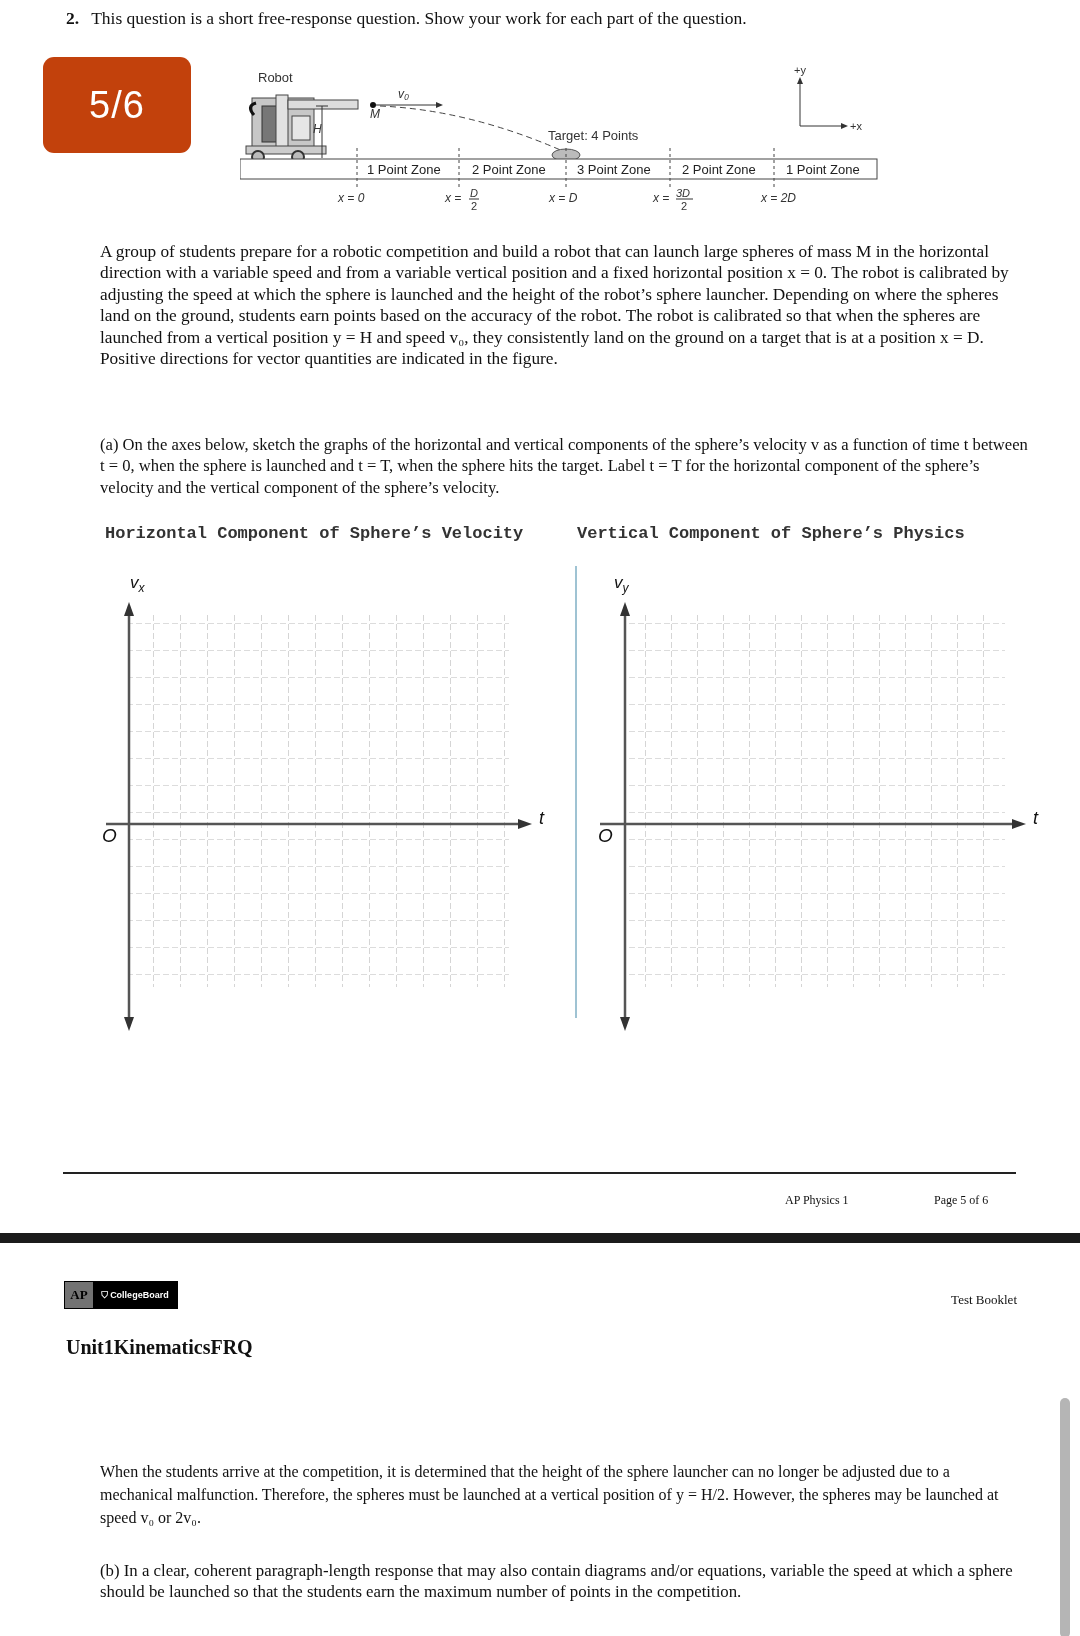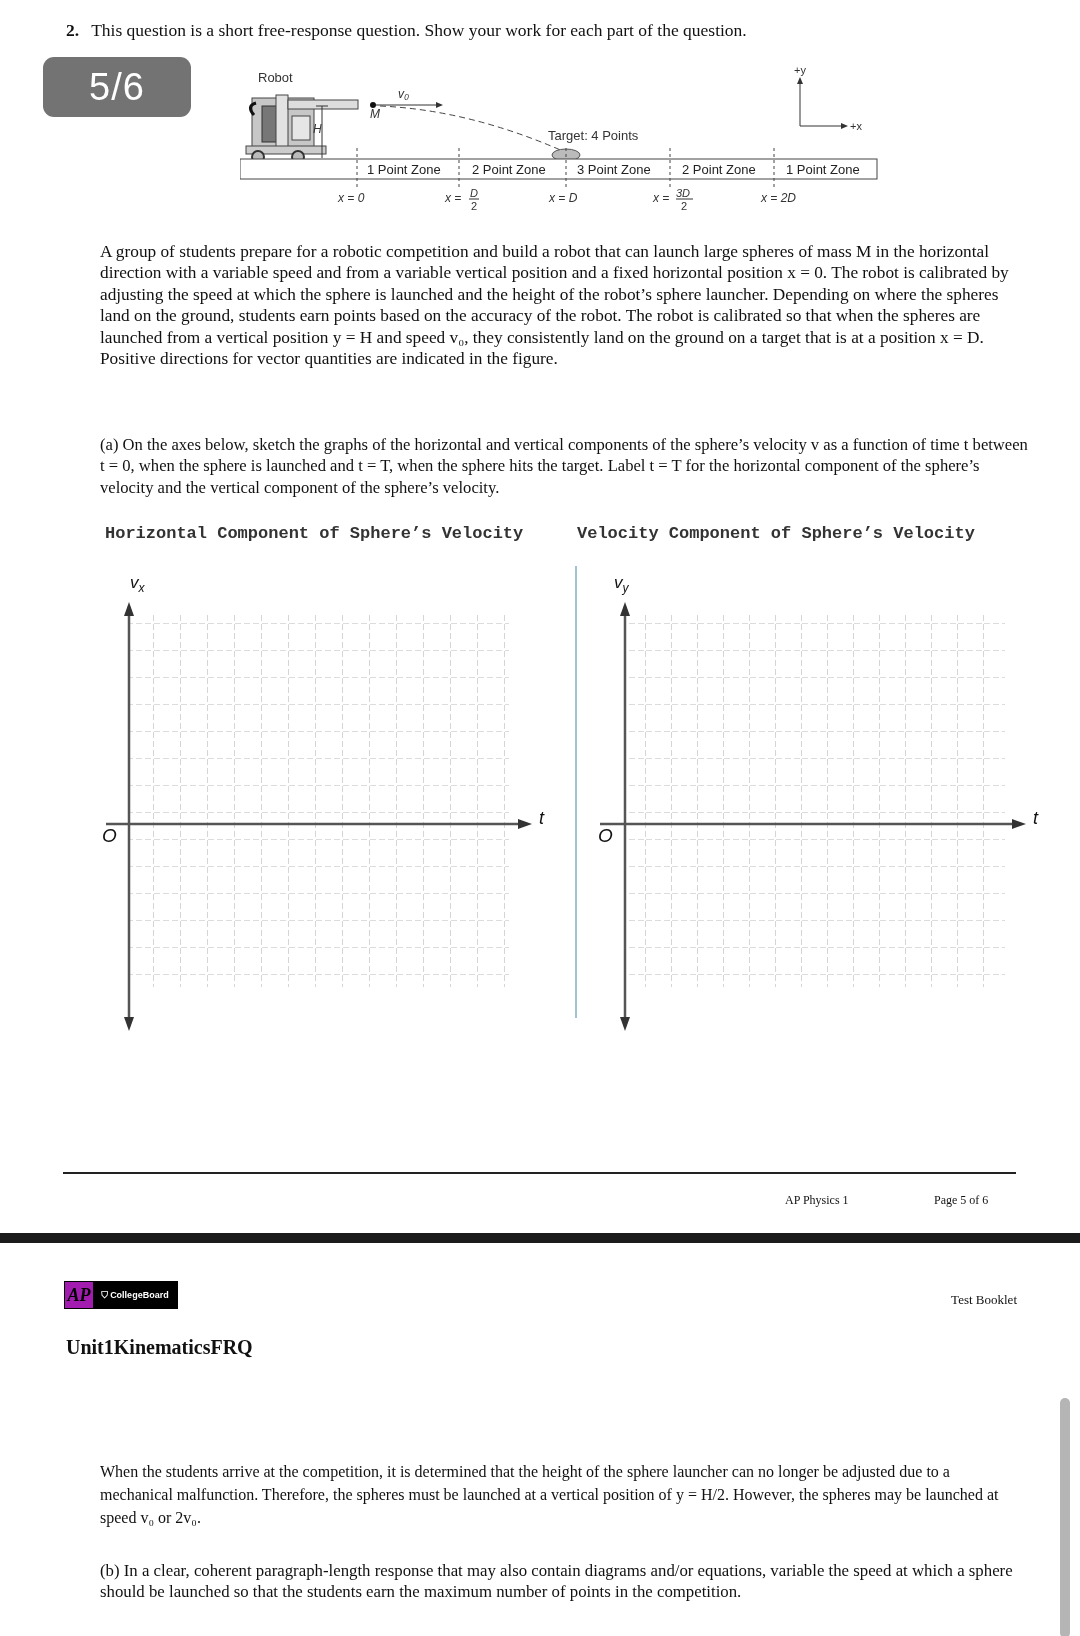--- a/index.html
+++ b/index.html
@@ -1,28 +1,28 @@
 <!DOCTYPE html>
 <html><head>
 <meta charset="utf-8">
 <style>
   html,body{margin:0;padding:0;background:#fff;}
   body{width:1080px;height:1636px;position:relative;overflow:hidden;font-family:"Liberation Serif","DejaVu Serif",serif;color:#111;}
   .abs{position:absolute;}
   .sans{font-family:"Liberation Sans","DejaVu Sans",sans-serif;}
-  .qhead{left:66px;top:8px;font-size:17.5px;white-space:nowrap;margin-top:12px;}
+  .qhead{left:66px;top:8px;font-size:17.5px;white-space:nowrap;}
   .qhead b{margin-right:12px;}
-  .badge{left:43px;top:57px;width:148px;height:60px;background:#737373;border-radius:11px;color:#fff;font-family:"Liberation Sans","DejaVu Sans",sans-serif;font-size:38px;display:flex;align-items:center;justify-content:center;letter-spacing:1px;}
+  .badge{left:43px;top:57px;width:148px;height:96px;background:#c2410c;border-radius:11px;color:#fff;font-family:"Liberation Sans","DejaVu Sans",sans-serif;font-size:38px;display:flex;align-items:center;justify-content:center;letter-spacing:1px;}
   .para{left:100px;width:930px;font-size:17.3px;line-height:21.4px;}
   .gtitle{font-family:Liberation Mono, monospace;font-weight:bold;font-size:17px;color:#333;white-space:nowrap;}
   .footer-rule{left:63px;width:953px;top:1172px;height:2px;background:#222;}
   .pageinfo{top:1193px;font-size:12px;white-space:nowrap;}
   .blackband{left:0;top:1233px;width:1080px;height:10px;background:#1b1b1b;}
   .aplogo{left:64px;top:1281px;height:26px;display:flex;border:1.5px solid #000;}
-  .aplogo .ap{background:#a21caf;color:#000;font-weight:bold;font-size:18px;width:28px;display:flex;align-items:center;justify-content:center;font-family:"Liberation Serif",serif;font-style:italic;}
+  .aplogo .ap{background:#737373;color:#000;font-weight:bold;font-size:13px;width:28px;display:flex;align-items:center;justify-content:center;font-family:"Liberation Serif",serif;}
   .aplogo .cb{background:#000;color:#fff;font-size:9px;width:84px;display:flex;align-items:center;justify-content:center;font-family:"Liberation Sans",sans-serif;font-weight:bold;}
   .booklet{right:63px;top:1292px;font-size:13px;}
   .unit{left:66px;top:1336px;font-size:20px;font-weight:bold;text-align:right;}
   .scrollbar{left:1060px;top:1398px;width:10px;height:240px;background:#b5b5b5;border-radius:5px;}
   .divider{left:575px;top:566px;width:2px;height:452px;background:#9fc3d3;}
 </style>
 </head>
 <body>
 
 <div class="abs qhead">
@@ -97,21 +97,21 @@
   </g>
   <text x="554" y="14" font-family="Liberation Sans, sans-serif" font-size="11" fill="#333">+y</text>
   <text x="610" y="70" font-family="Liberation Sans, sans-serif" font-size="11" fill="#333">+x</text>
 </svg>
 
 <div class="abs para" style="top:241px;">A group of students prepare for a robotic competition and build a robot that can launch large spheres of mass M in the horizontal direction with a variable speed and from a variable vertical position and a fixed horizontal position x = 0. The robot is calibrated by adjusting the speed at which the sphere is launched and the height of the robot’s sphere launcher. Depending on where the spheres land on the ground, students earn points based on the accuracy of the robot. The robot is calibrated so that when the spheres are launched from a vertical position y = H and speed v₀, they consistently land on the ground on a target that is at a position x = D. Positive directions for vector quantities are indicated in the figure.</div>
 
 <div class="abs para" style="top:434px;font-size:16.6px;">(a) On the axes below, sketch the graphs of the horizontal and vertical components of the sphere’s velocity v as a function of time t between t = 0, when the sphere is launched and t = T, when the sphere hits the target. Label t = T for the horizontal component of the sphere’s velocity and the vertical component of the sphere’s velocity.</div>
 
 <div class="abs gtitle" style="left:105px;top:524px;">Horizontal Component of Sphere’s Velocity</div>
-<div class="abs gtitle" style="left:577px;top:524px;">Velocity Component of Sphere’s Velocity</div>
+<div class="abs gtitle" style="left:577px;top:524px;">Vertical Component of Sphere’s Physics</div>
 
 <div class="abs divider"></div>
 
 <div class="abs" style="left:100px;top:570px;width:460px;height:470px;">
   <svg width="460" height="470">
     <defs>
       <pattern id="grid" width="27" height="27" patternUnits="userSpaceOnUse" x="0" y="0">
         <path d="M27 0 V27 M0 27 H27" stroke="#b9b9b9" stroke-width="1.2" stroke-dasharray="6,3" fill="none"></path>
       </pattern>
     </defs>

